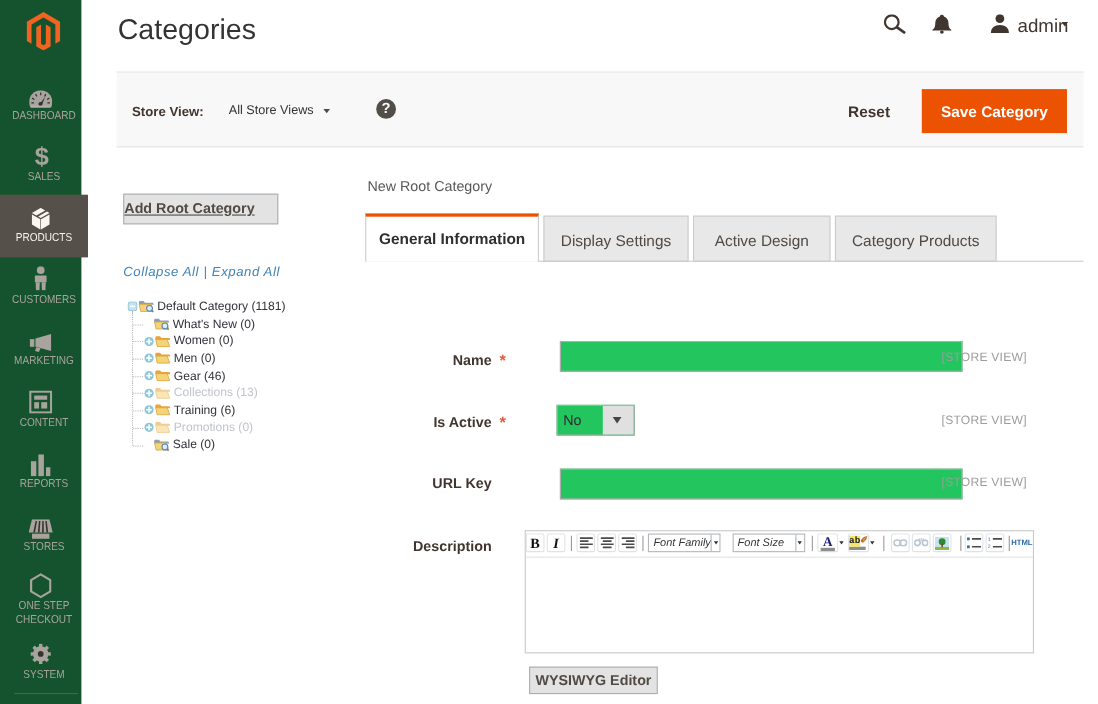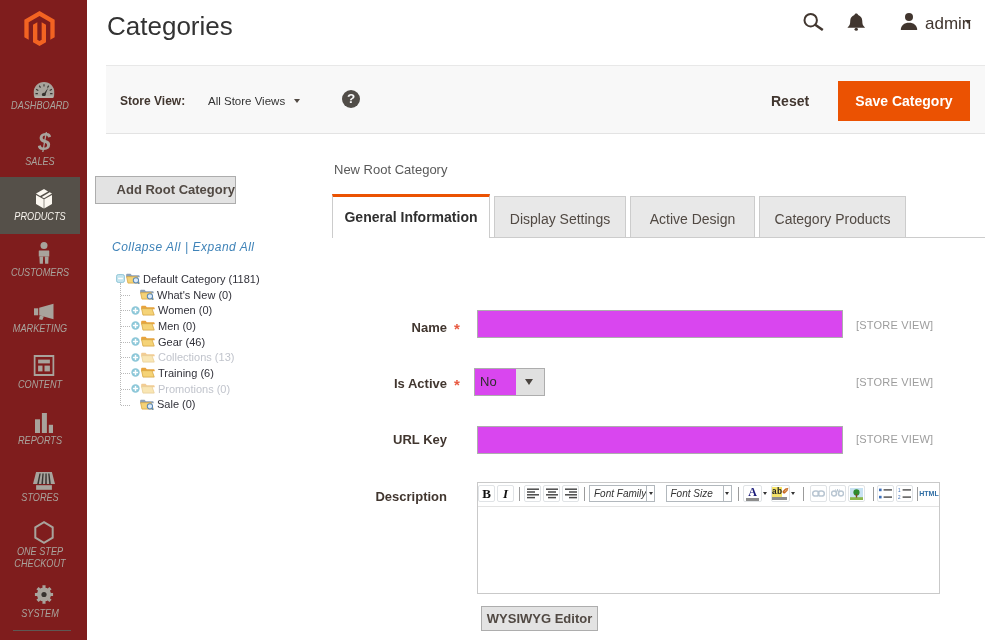--- a/index.html
+++ b/index.html
@@ -1,36 +1,36 @@
 <!DOCTYPE html>
 <html><head>
 <meta charset="utf-8">
 <style>
 * { margin:0; padding:0; box-sizing:border-box; }
 html,body { width:998px; height:640px; background:#fff; font-family:"Liberation Sans", sans-serif; overflow:hidden; }
 #page { position:relative; width:998px; height:640px; }
-#sidebar { position:absolute; left:0; top:0; width:87px; height:640px; background:#7f1d1d;font-style:italic; }
+#sidebar { position:absolute; left:0; top:0; width:74px; height:640px; background:#14532d; }
 #logo { position:absolute; left:24px; top:11px; }
 .sic { position:absolute; left:50%; transform:translateX(-50%); }
 .scap { position:absolute; left:0; width:80px; text-align:center; font-size:10.5px; line-height:11.4px; color:#a9a49d; transform:scaleX(0.87); }
 .scap.on { color:#f8f4ee; }
 #prod-block { position:absolute; left:0; top:177px; width:80px; height:57px; background:#555049; }
 #sb-div { position:absolute; left:13px; top:630px; width:58px; border-top:1px solid #5d5954; }
 #hdr-title { position:absolute; left:107px; top:12px; font-size:26px; line-height:28px; color:#333; }
 .hicon { position:absolute; }
 #admin-txt { position:absolute; left:925px; top:14px; font-size:17px; color:#41362f; }
 #admin-caret { position:absolute; left:965px; top:20px; width:0; height:0; border-left:3.5px solid transparent; border-right:3.5px solid transparent; border-top:4.5px solid #41362f; }
 #toolbar { position:absolute; left:106px; top:65px; width:879px; height:69px; background:#f8f8f8; border-top:1px solid #e8e8e8; border-bottom:1px solid #e3e3e3; }
 #sv-label { position:absolute; left:14px; top:28px; font-size:12px; line-height:15px; font-weight:bold; color:#41362f; }
 #sv-value { position:absolute; left:102px; top:28px; font-size:11.5px; line-height:15px; color:#333; }
 #sv-caret { position:absolute; left:188px; top:33px; width:0; height:0; border-left:3.5px solid transparent; border-right:3.5px solid transparent; border-top:4.7px solid #514943; }
 #help { position:absolute; left:236px; top:24px; width:18px; height:18px; border-radius:50%; background:#514d48; color:#f8f8f8; font-size:13.5px; font-weight:bold; text-align:center; line-height:18px; }
 #reset { position:absolute; left:665px; top:27px; font-size:14px; line-height:16px; font-weight:bold; color:#41362f; }
 #save { position:absolute; left:732px; top:15px; width:132px; height:40px; background:#eb5202; color:#fff; font-size:14px; font-weight:bold; text-align:center; line-height:40px; }
-.lbtn { position:absolute; left:95px; background:#e3e3e3; border:1px solid #adadad; color:#514943; font-size:13px; font-weight:bold; text-align:right; }
+.lbtn { position:absolute; left:112px; background:#e3e3e3; border:1px solid #adadad; color:#514943; font-size:13px; font-weight:bold; text-align:left;text-decoration:underline; }
 #btn1 { top:176px; width:141px; height:28px; line-height:26px; }
 #btn2 { top:209px; width:131px; height:28px; line-height:27px; }
 #treelinks { position:absolute; left:112px; top:240px; font-size:12px; letter-spacing:0.5px; color:#3f83b8;font-style:italic; }
 #treelinks .bar { color:#3f83b8; margin:0 4px; }
 #tree { position:absolute; left:112px; top:271px; font-size:11px; color:#32323a; }
 .trow { height:15.7px; display:flex; align-items:center; white-space:nowrap; }
 .trow .sp { display:inline-block; flex:none; }
 .trow .dim { color:#c1c4cc; }
 .ticon { width:9px; height:9px; margin-right:1px; flex:none; }
 .tfold { width:14px; height:11px; margin-right:3px; flex:none; }
@@ -40,21 +40,21 @@
 #nrc { position:absolute; left:334px; top:162px; font-size:13px; color:#595959; }
 #tabs { position:absolute; left:332px; top:194px; width:653px; height:44px; }
 .tab { position:absolute; top:2px; height:42px; background:#e8e8e8; border:1px solid #ccc; font-size:14px; color:#514943; text-align:center; line-height:44px; }
 #tab1 { left:0; top:0; width:158px; height:44px; background:#fff; border:1px solid #ccc; border-top:3px solid #eb5202; border-bottom:none; font-weight:bold; color:#2f2f2f; z-index:2; line-height:41px; }
 #tab2 { left:162px; width:132px; }
 #tab3 { left:298px; width:125px; }
 #tab4 { left:427px; width:147px; }
 #tabline { position:absolute; left:332px; top:237px; width:653px; border-bottom:1px solid #ccc; }
 .flabel { position:absolute; font-size:13px; line-height:16px; font-weight:bold; color:#41362f; text-align:right; width:120px; }
 .scope { position:absolute; font-size:11px; color:#9d9d9d; letter-spacing:0.2px; }
-.inp { position:absolute; border:1px solid #adadad; background:#d946ef; }
+.inp { position:absolute; border:1px solid #adadad; background:#22c55e;margin-left:32px; }
 .req { position:absolute; font-size:13px; font-weight:bold; color:#e85a41; }
 #name-label { left:327px; top:320px; }
 #name-req { left:454px; top:320px; font-size:15px; }
 #name-inp { left:477px; top:310px; width:366px; height:28px; }
 #name-scope { left:856px; top:319px; }
 #isact-label { left:327px; top:376px; }
 #isact-req { left:454px; top:376px; font-size:15px; }
 #isact-sel { left:474px; top:368px; width:71px; height:28px; }
 #isact-sel .txt { position:absolute; left:5px; top:5px; font-size:13px; color:#2e2e2e; }
 #isact-sel .btn { position:absolute; right:0; top:0; width:28px; height:26px; background:#e0e0e0; }

